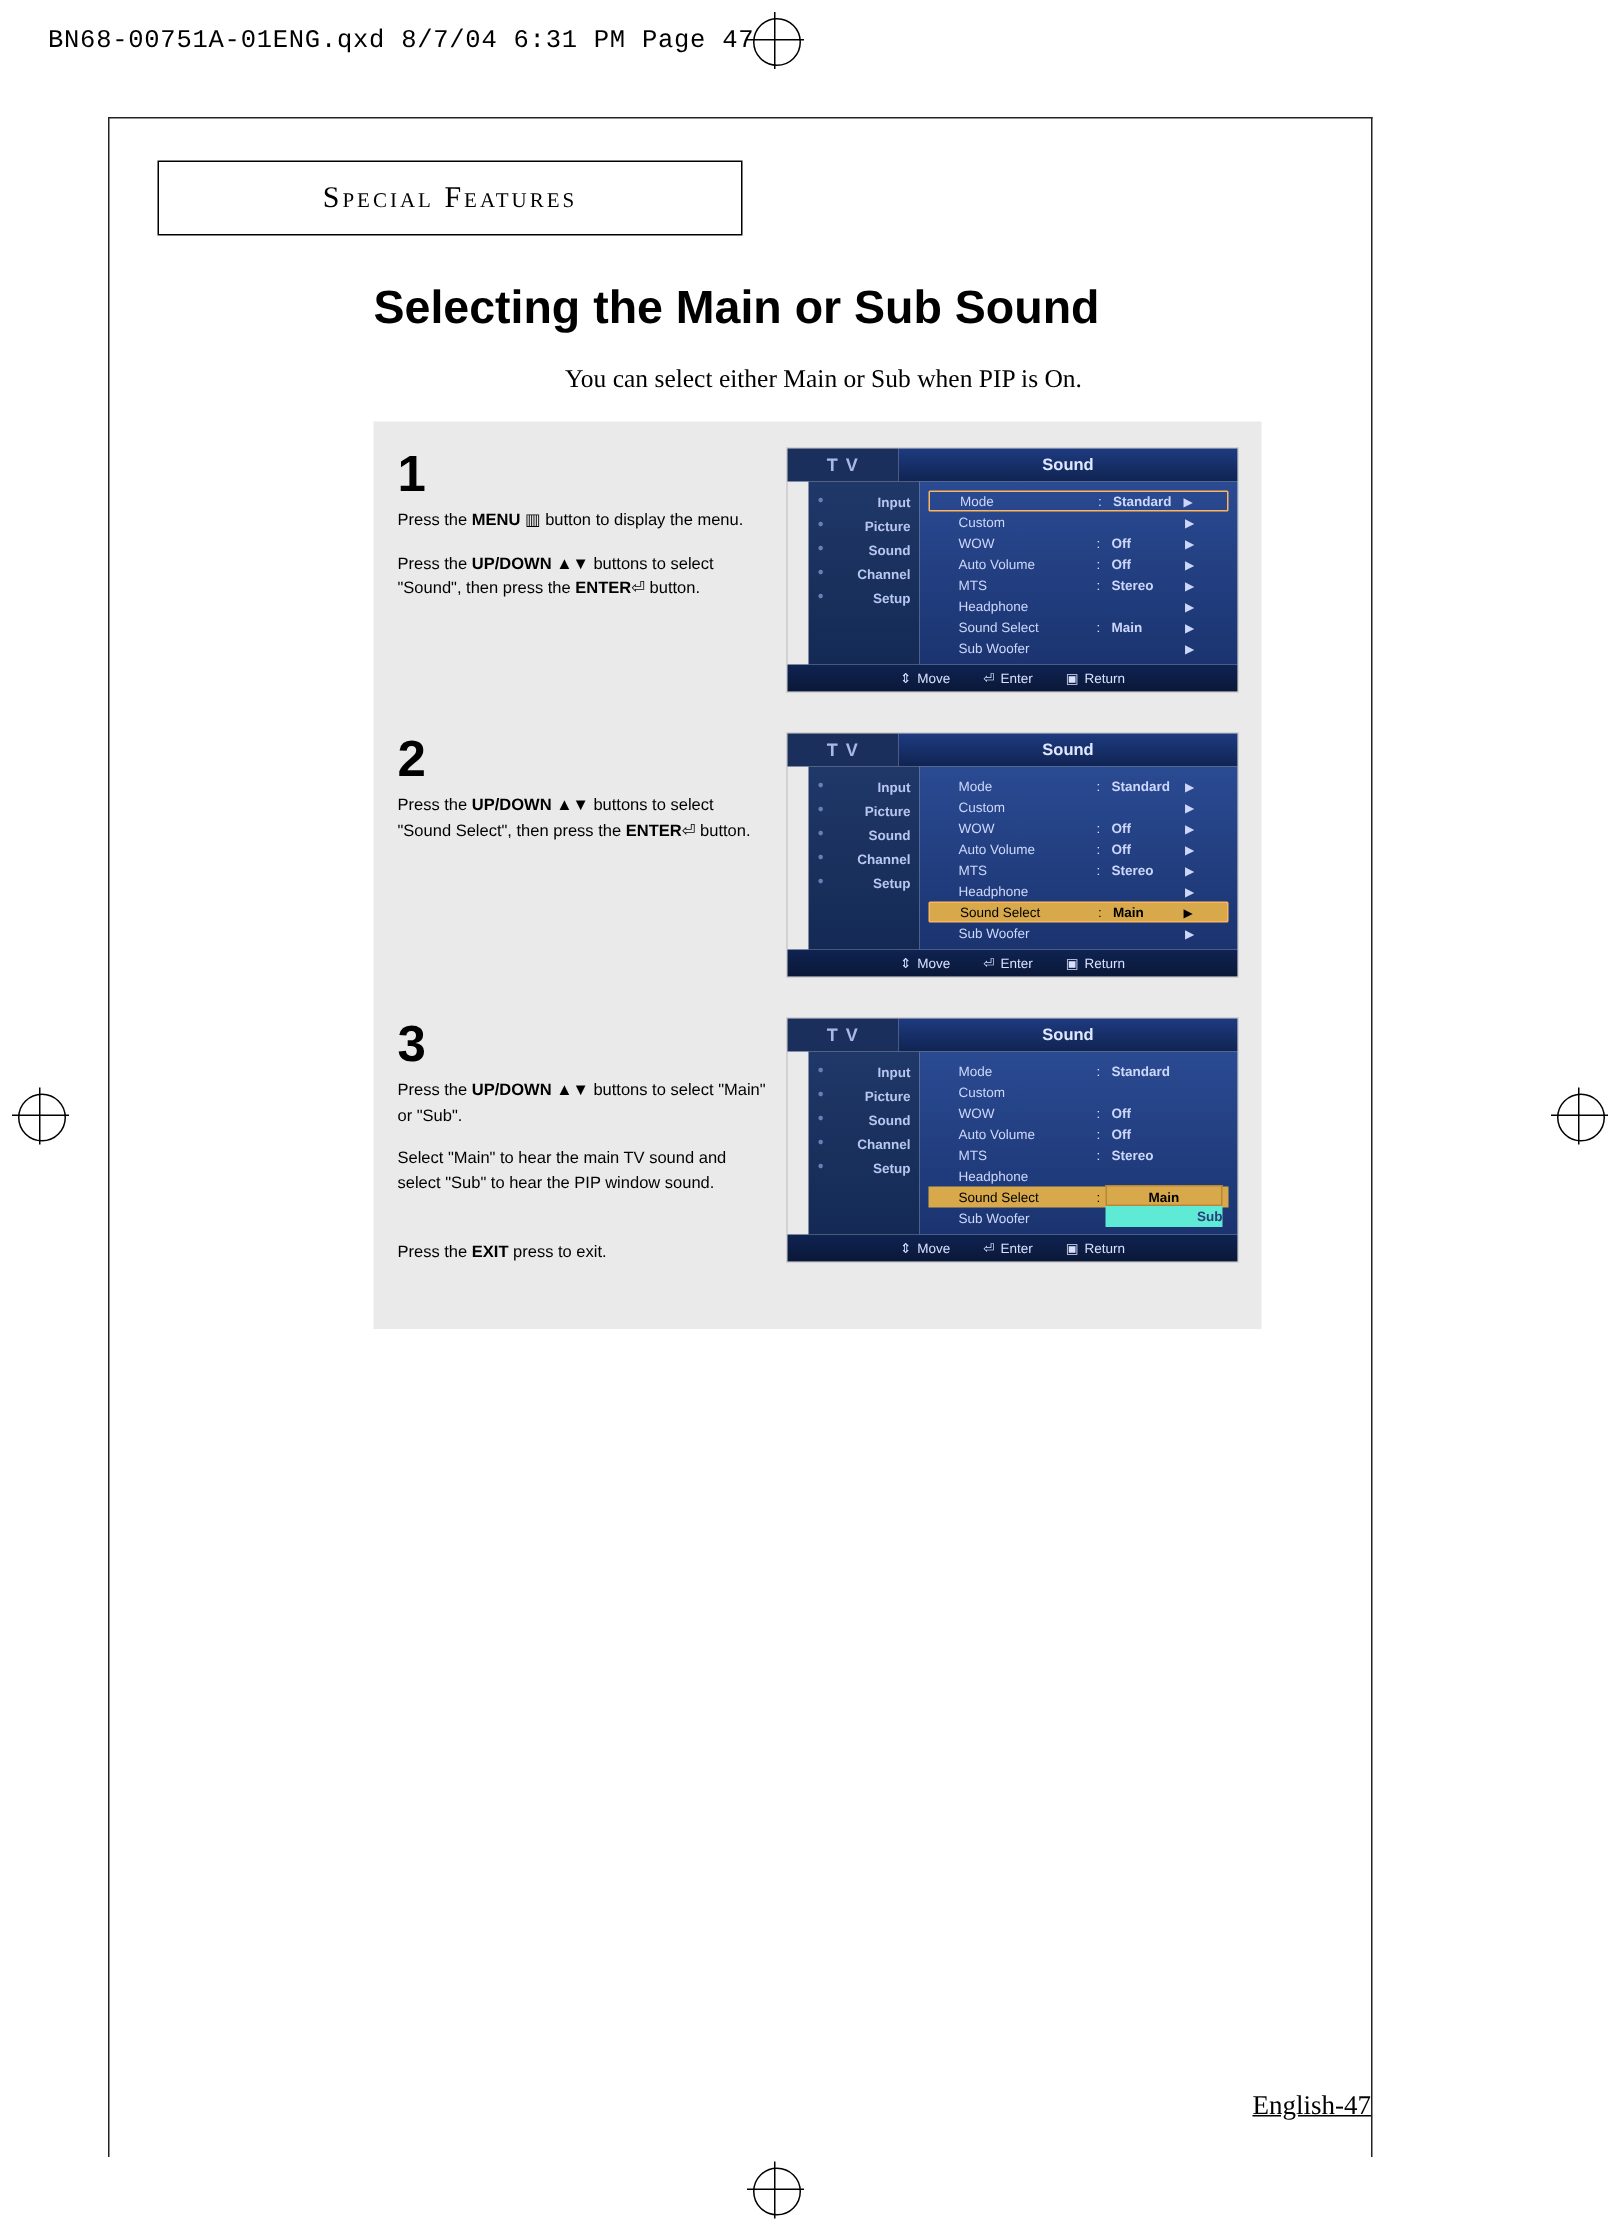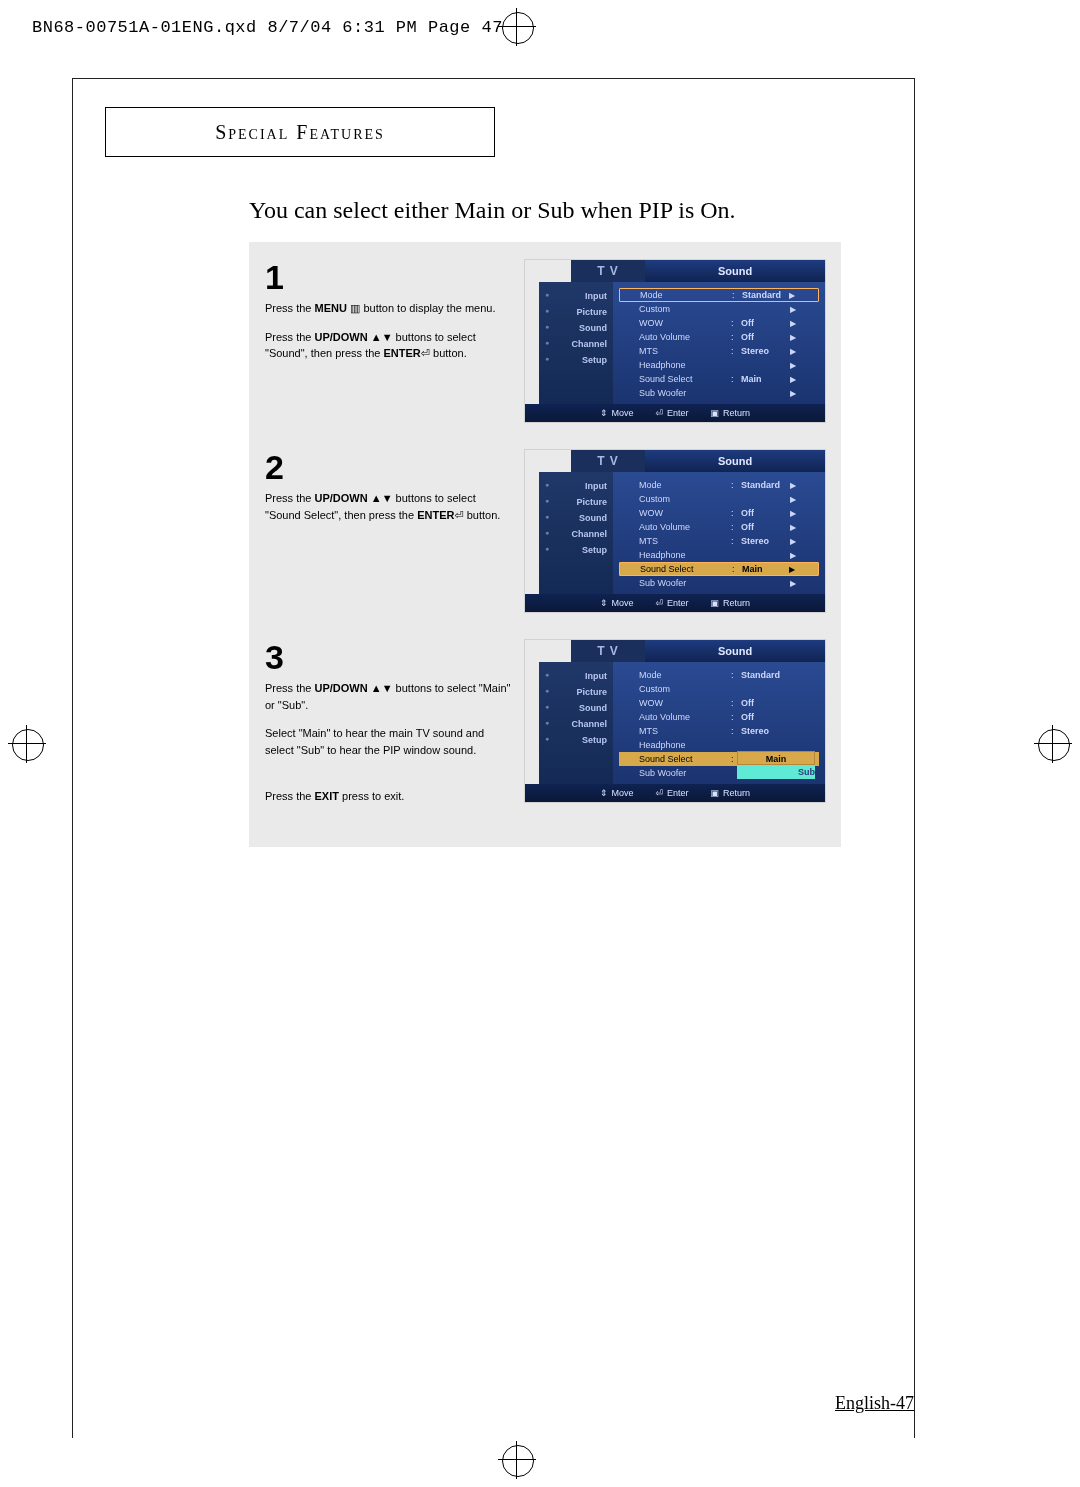--- a/index.html
+++ b/index.html
@@ -115,22 +115,23 @@
     width: 600px;
   }
   .page-title {
     font-size: 31px;
     font-weight: bold;
     margin: 0 0 20px 0;
     font-family: Arial, sans-serif;
   }
   .page-subtitle {
     font-family: Georgia, 'Times New Roman', serif;
-    font-size: 24px;
+    font-size: 17px;
     margin: 10px 0 18px 0;
+    text-align: center;
   }
   .steps-box {
     background: #eaeaea;
     padding: 18px 16px 30px 16px;
     width: 560px;
   }
   .step {
     display: flex;
     margin-bottom: 28px;
   }
@@ -169,21 +170,20 @@
     height: 22px;
   }
   .osd-head .tv {
     width: 74px;
     background: #1a2f5b;
     color: #aab8e8;
     font-weight: bold;
     font-size: 12px;
     display: flex; align-items: center; justify-content: center;
     letter-spacing: 1px;
-    margin-left: 46px;
   }
   .osd-head .title {
     flex: 1;
     background: linear-gradient(#1e3b80,#102452);
     color: #e0e8ff;
     font-weight: bold;
     font-size: 11px;
     display: flex; align-items: center; justify-content: center;
   }
   .osd-body { display: flex; margin-left: 14px; }
@@ -279,20 +279,21 @@
     <div class="crop-circle"></div>
   </div>
 <div class="crop-mark-right">
     <div class="crop-circle"></div>
   </div>
 
 <div class="page-frame">
   <div class="section-box">Special Features</div>
 
   <div class="content">
+    <h1 class="page-title">Selecting the Main or Sub Sound</h1>
     <div class="page-subtitle">You can select either Main or Sub when PIP is On.</div>
 
     <div class="steps-box">
 
       <div class="step">
         <div class="step-left">
           <div class="step-num">1</div>
           <div class="step-text">
             <p>
               <span>Press the </span><b>MENU</b> <span class="icon">▥</span><span> button to display the menu.</span>

